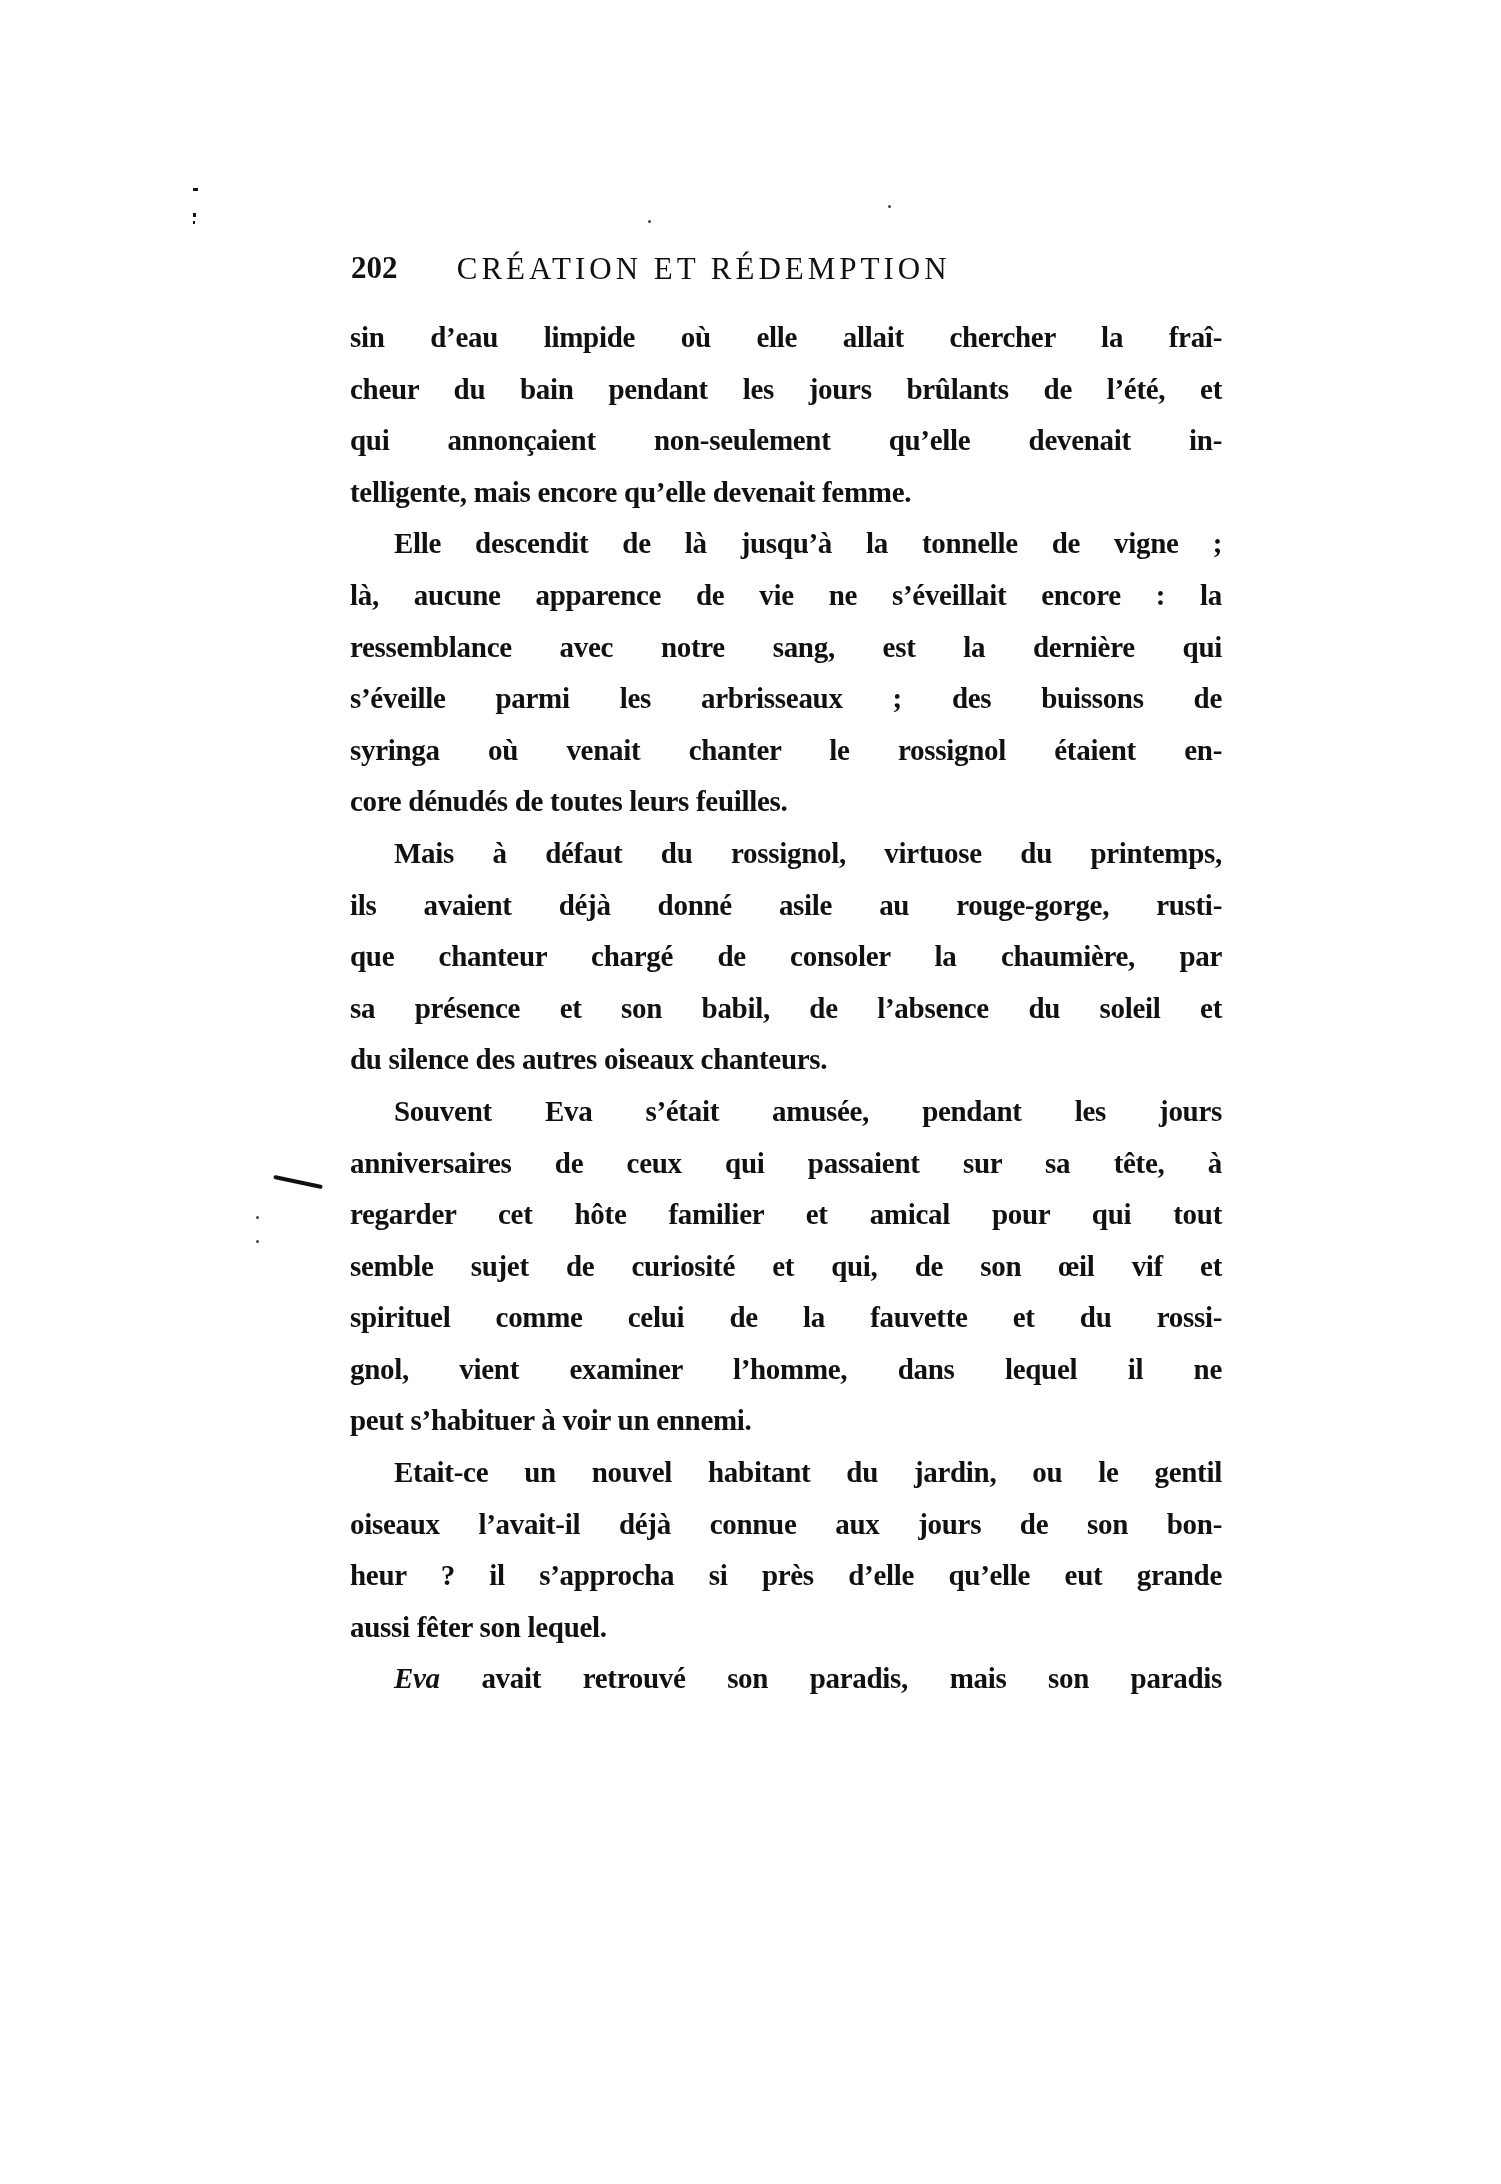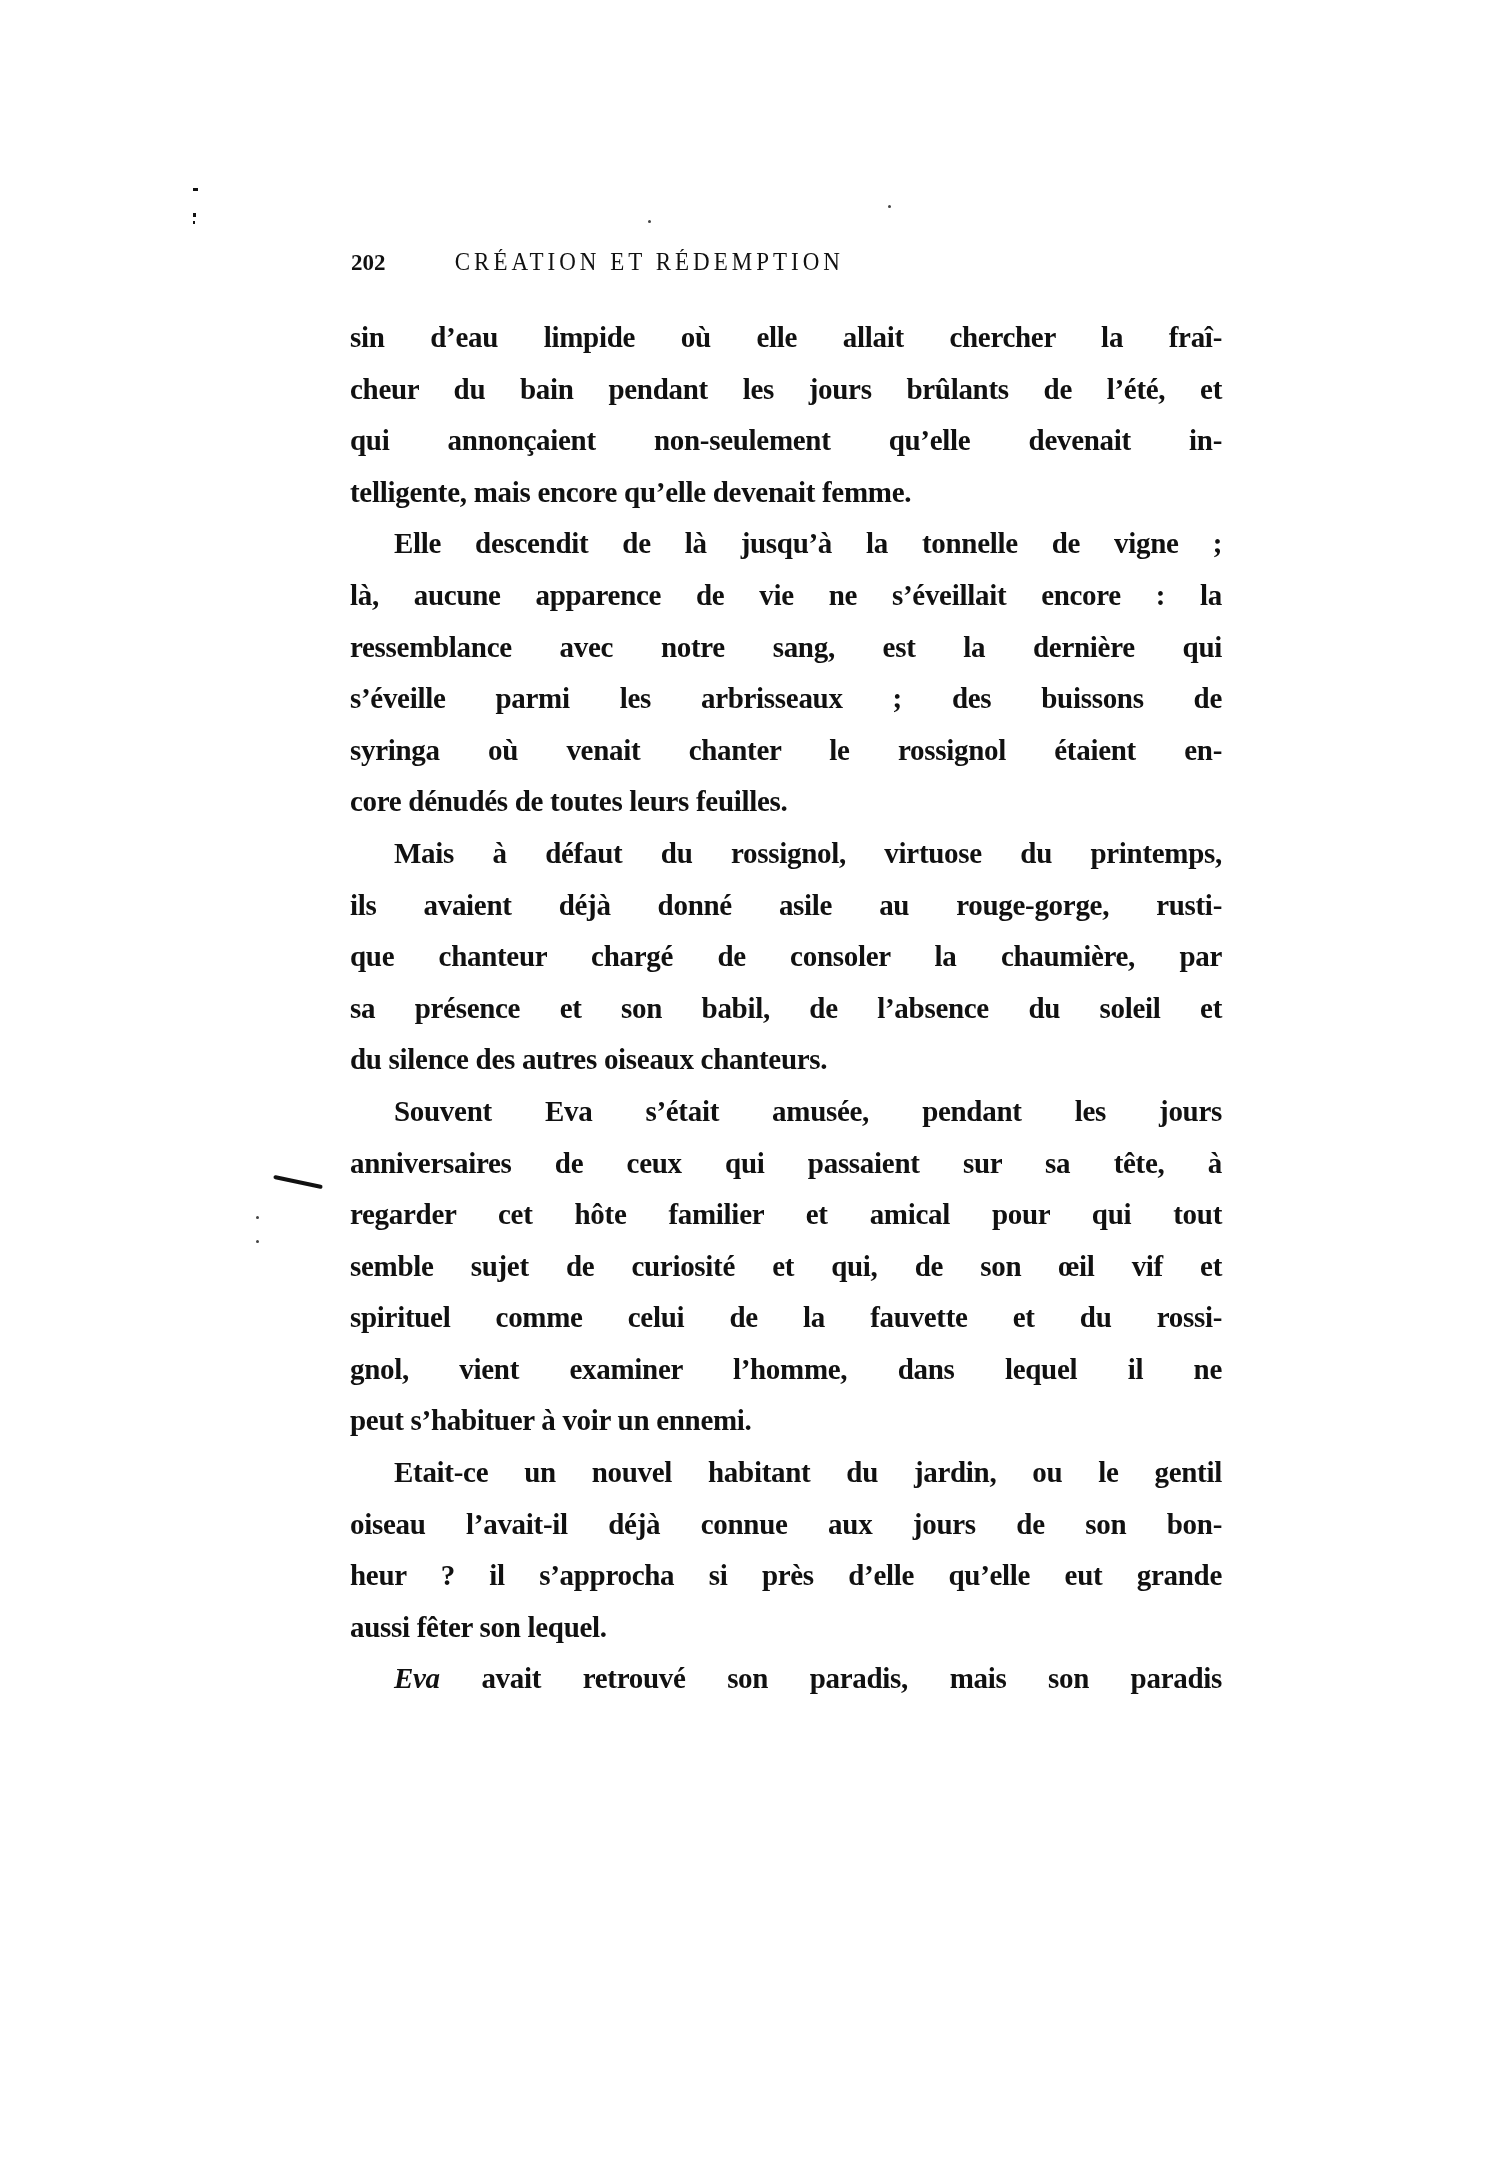--- a/index.html
+++ b/index.html
@@ -19,21 +19,21 @@
       position: absolute;
       left: 0; top: 0;
       width: 1501px; height: 2184px;
     }
     .running-head {
       position: absolute;
       left: 351px;
       top: 250px;
       width: 880px;
       height: 50px;
-      font-size: 23px;
+      font-size: 31px;
       letter-spacing: 3px;
       font-weight: bold;
       white-space: nowrap;
     }
     .running-head .folio {
       display: inline-block;
       width: 95px;
       letter-spacing: 0;
       font-weight: bold;
     }
@@ -139,21 +139,21 @@
       <div class="line">anniversaires de ceux qui passaient sur sa tête, à</div>
       <div class="line">regarder cet hôte familier et amical pour qui tout</div>
       <div class="line">semble sujet de curiosité et qui, de son œil vif et</div>
       <div class="line">spirituel comme celui de la fauvette et du rossi-</div>
       <div class="line">gnol, vient examiner l’homme, dans lequel il ne</div>
       <div class="line last">peut s’habituer à voir un ennemi.</div>
     </div>
 
     <div>
       <div class="line indent">Etait-ce un nouvel habitant du jardin, ou le gentil</div>
-      <div class="line">oiseau l’avait-il déjà connue aux jours de son bon-</div>
+      <div class="line">oiseaux l’avait-il déjà connue aux jours de son bon-</div>
       <div class="line">heur ? il s’approcha si près d’elle qu’elle eut grande</div>
       <div class="line last">aussi fêter son lequel.</div>
     </div>
 
     <div>
       <div class="line indent"><span class="em">Eva</span><span> avait retrouvé son paradis, mais son paradis</span></div>
     </div>
   </div>
 
 </div>

